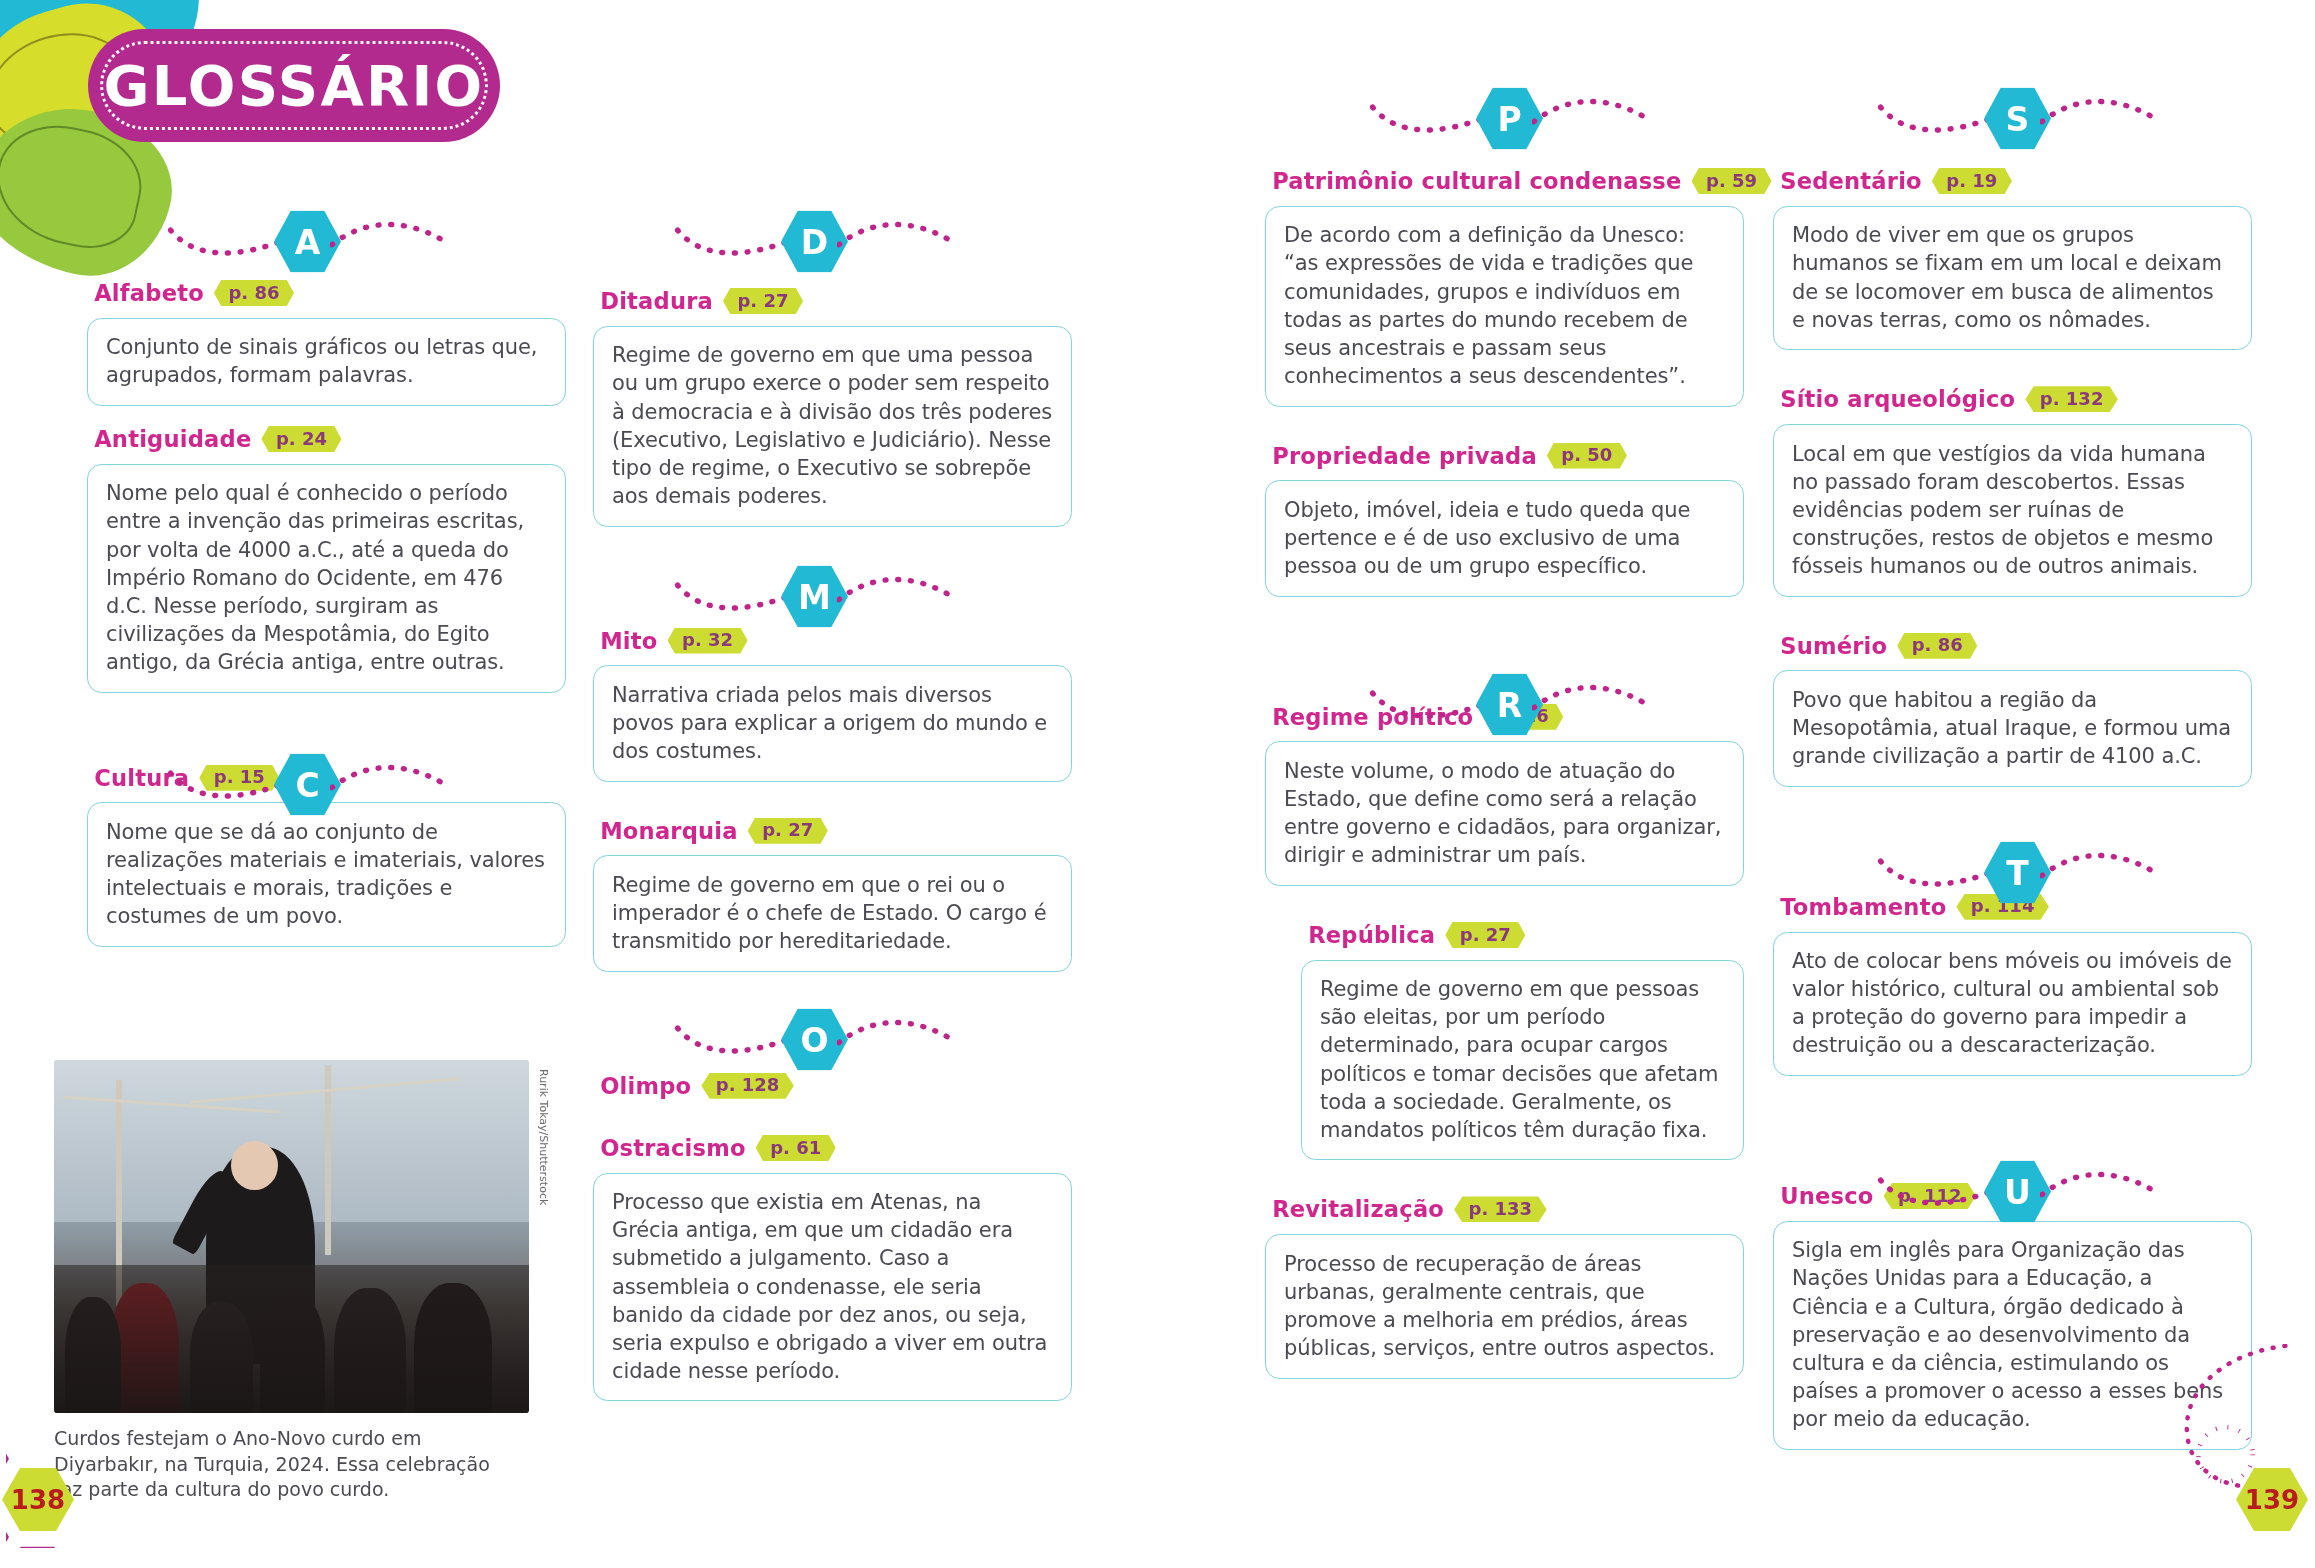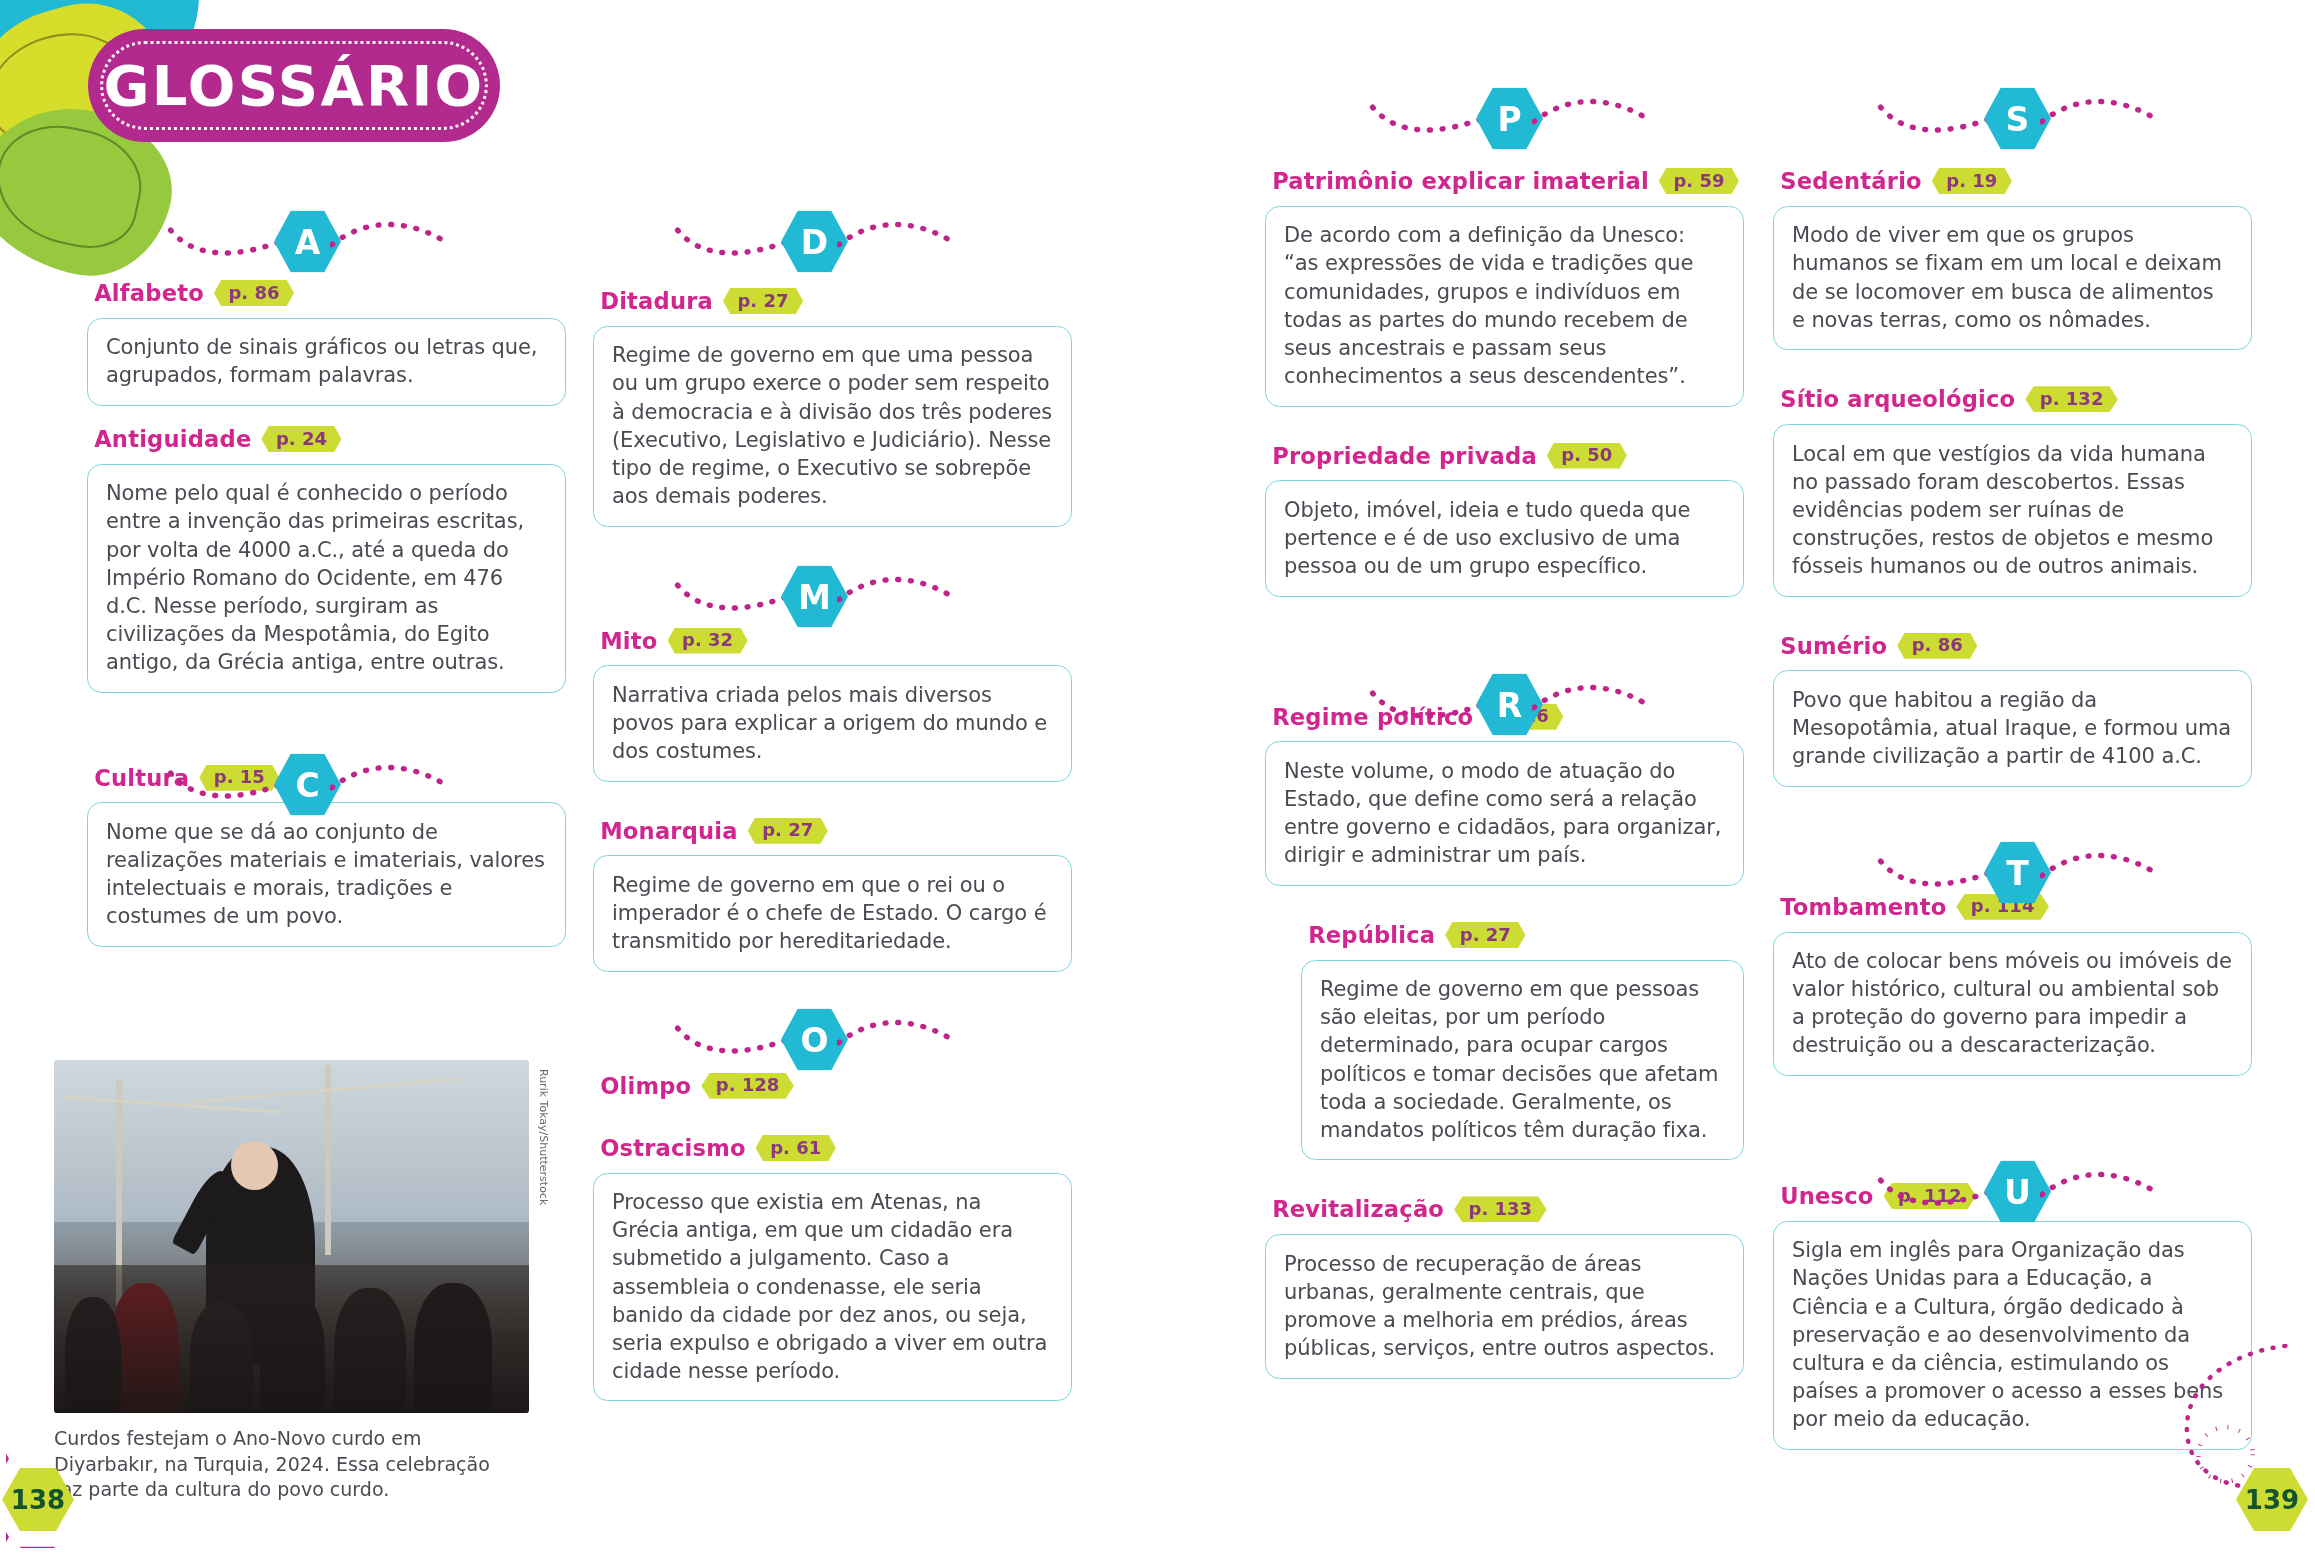--- a/index.html
+++ b/index.html
@@ -118,21 +118,21 @@
     font-family:"DejaVu Sans", sans-serif;
   }
 
   
   .folio { position:absolute; width:154px; height:136px; }
   .folio-hex {
     position:absolute; width:72px; height:67px; background:#cddc33;
     clip-path:polygon(25% 3%,75% 3%,100% 50%,75% 97%,25% 97%,0% 50%);
     display:flex; align-items:center; justify-content:center;
   }
-  .folio-hex b { color:#14532d; font-size:26px; font-weight:bold; font-family:"DejaVu Sans",sans-serif; }
+  .folio-hex b { color:#b91c1c; font-size:26px; font-weight:bold; font-family:"DejaVu Sans",sans-serif; }
   .comb { position:absolute; width:67px; height:62px; border:3.6px solid #b32a8e;
     clip-path:polygon(25% 3%,75% 3%,100% 50%,75% 97%,25% 97%,0% 50%); }
 </style>
 </head>
 <body>
 
 <div class="spread">
 
   <div class="top-strip"></div>
   <div class="gutter"></div>
@@ -360,21 +360,21 @@
       </div>
       <div class="def-box">
         <p>Processo que existia em Atenas, na Grécia antiga, em que um cidadão era submetido a julgamento. Caso a assembleia o condenasse, ele seria banido da cidade por dez anos, ou seja, seria expulso e obrigado a viver em outra cidade nesse período.</p>
       </div>
     </div>
   </div>
 
   <div class="col" style="left:1265px; top:168px; width:479px;">
     <div class="entry">
       <div class="term-line">
-        <span class="term">Patrimônio explicar imaterial</span>
+        <span class="term">Patrimônio cultural condenasse</span>
         <span class="page-tag">p. 59</span>
       </div>
       <div class="def-box">
         <p>De acordo com a definição da Unesco: “as expressões de vida e tradições que comunidades, grupos e indivíduos em todas as partes do mundo recebem de seus ancestrais e passam seus conhecimentos a seus descendentes”.</p>
       </div>
     </div>
     <div class="entry" style="margin-top:36px;">
       <div class="term-line">
         <span class="term">Propriedade privada</span>
         <span class="page-tag">p. 50</span>

